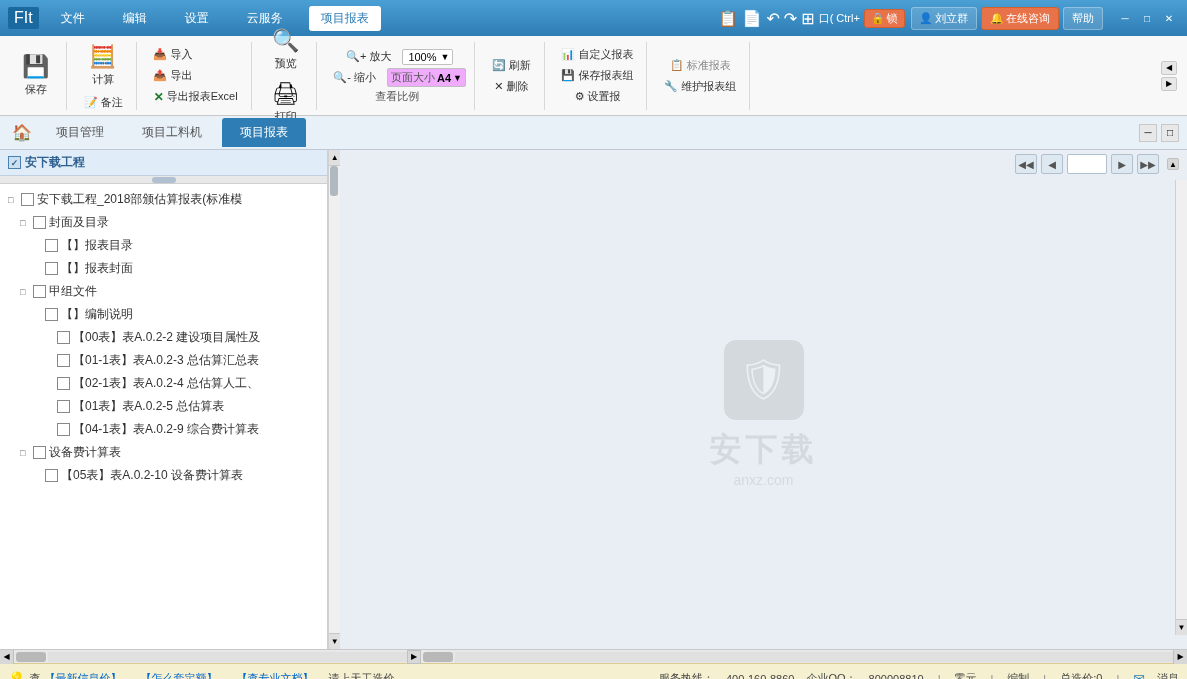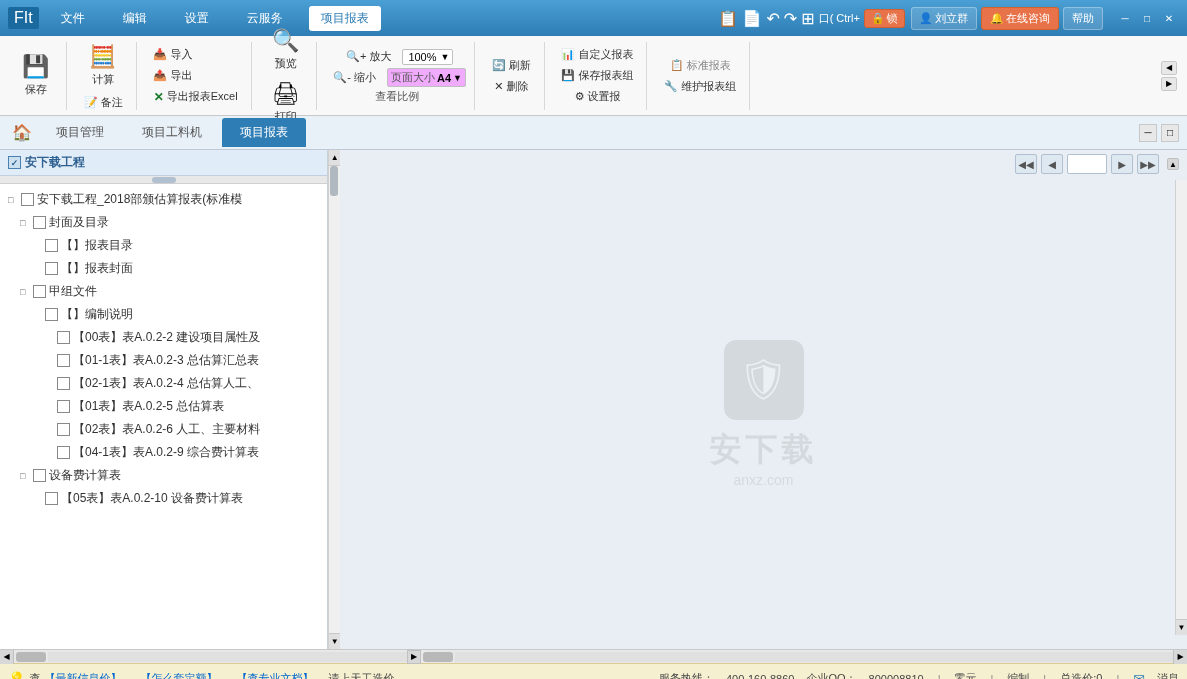--- a/index.html
+++ b/index.html
@@ -604,25 +604,20 @@
         </div>
         <div class="tree-item indent4">
           <span style="width:10px;"></span>
           <div class="checkbox"></div>
           <span>【02-1表】表A.0.2-4 总估算人工、</span>
         </div>
         <div class="tree-item indent4">
           <span style="width:10px;"></span>
           <div class="checkbox"></div>
           <span>【01表】表A.0.2-5 总估算表</span>
-        </div>
-        <div class="tree-item indent4">
-          <span style="width:10px;"></span>
-          <div class="checkbox"></div>
-          <span>【02表】表A.0.2-6 人工、主要材料</span>
         </div>
         <div class="tree-item indent4">
           <span style="width:10px;"></span>
           <div class="checkbox"></div>
           <span>【04-1表】表A.0.2-9 综合费计算表</span>
         </div>
 
         <div class="tree-item indent2">
           <span class="expand">□</span>
           <div class="checkbox"></div>

